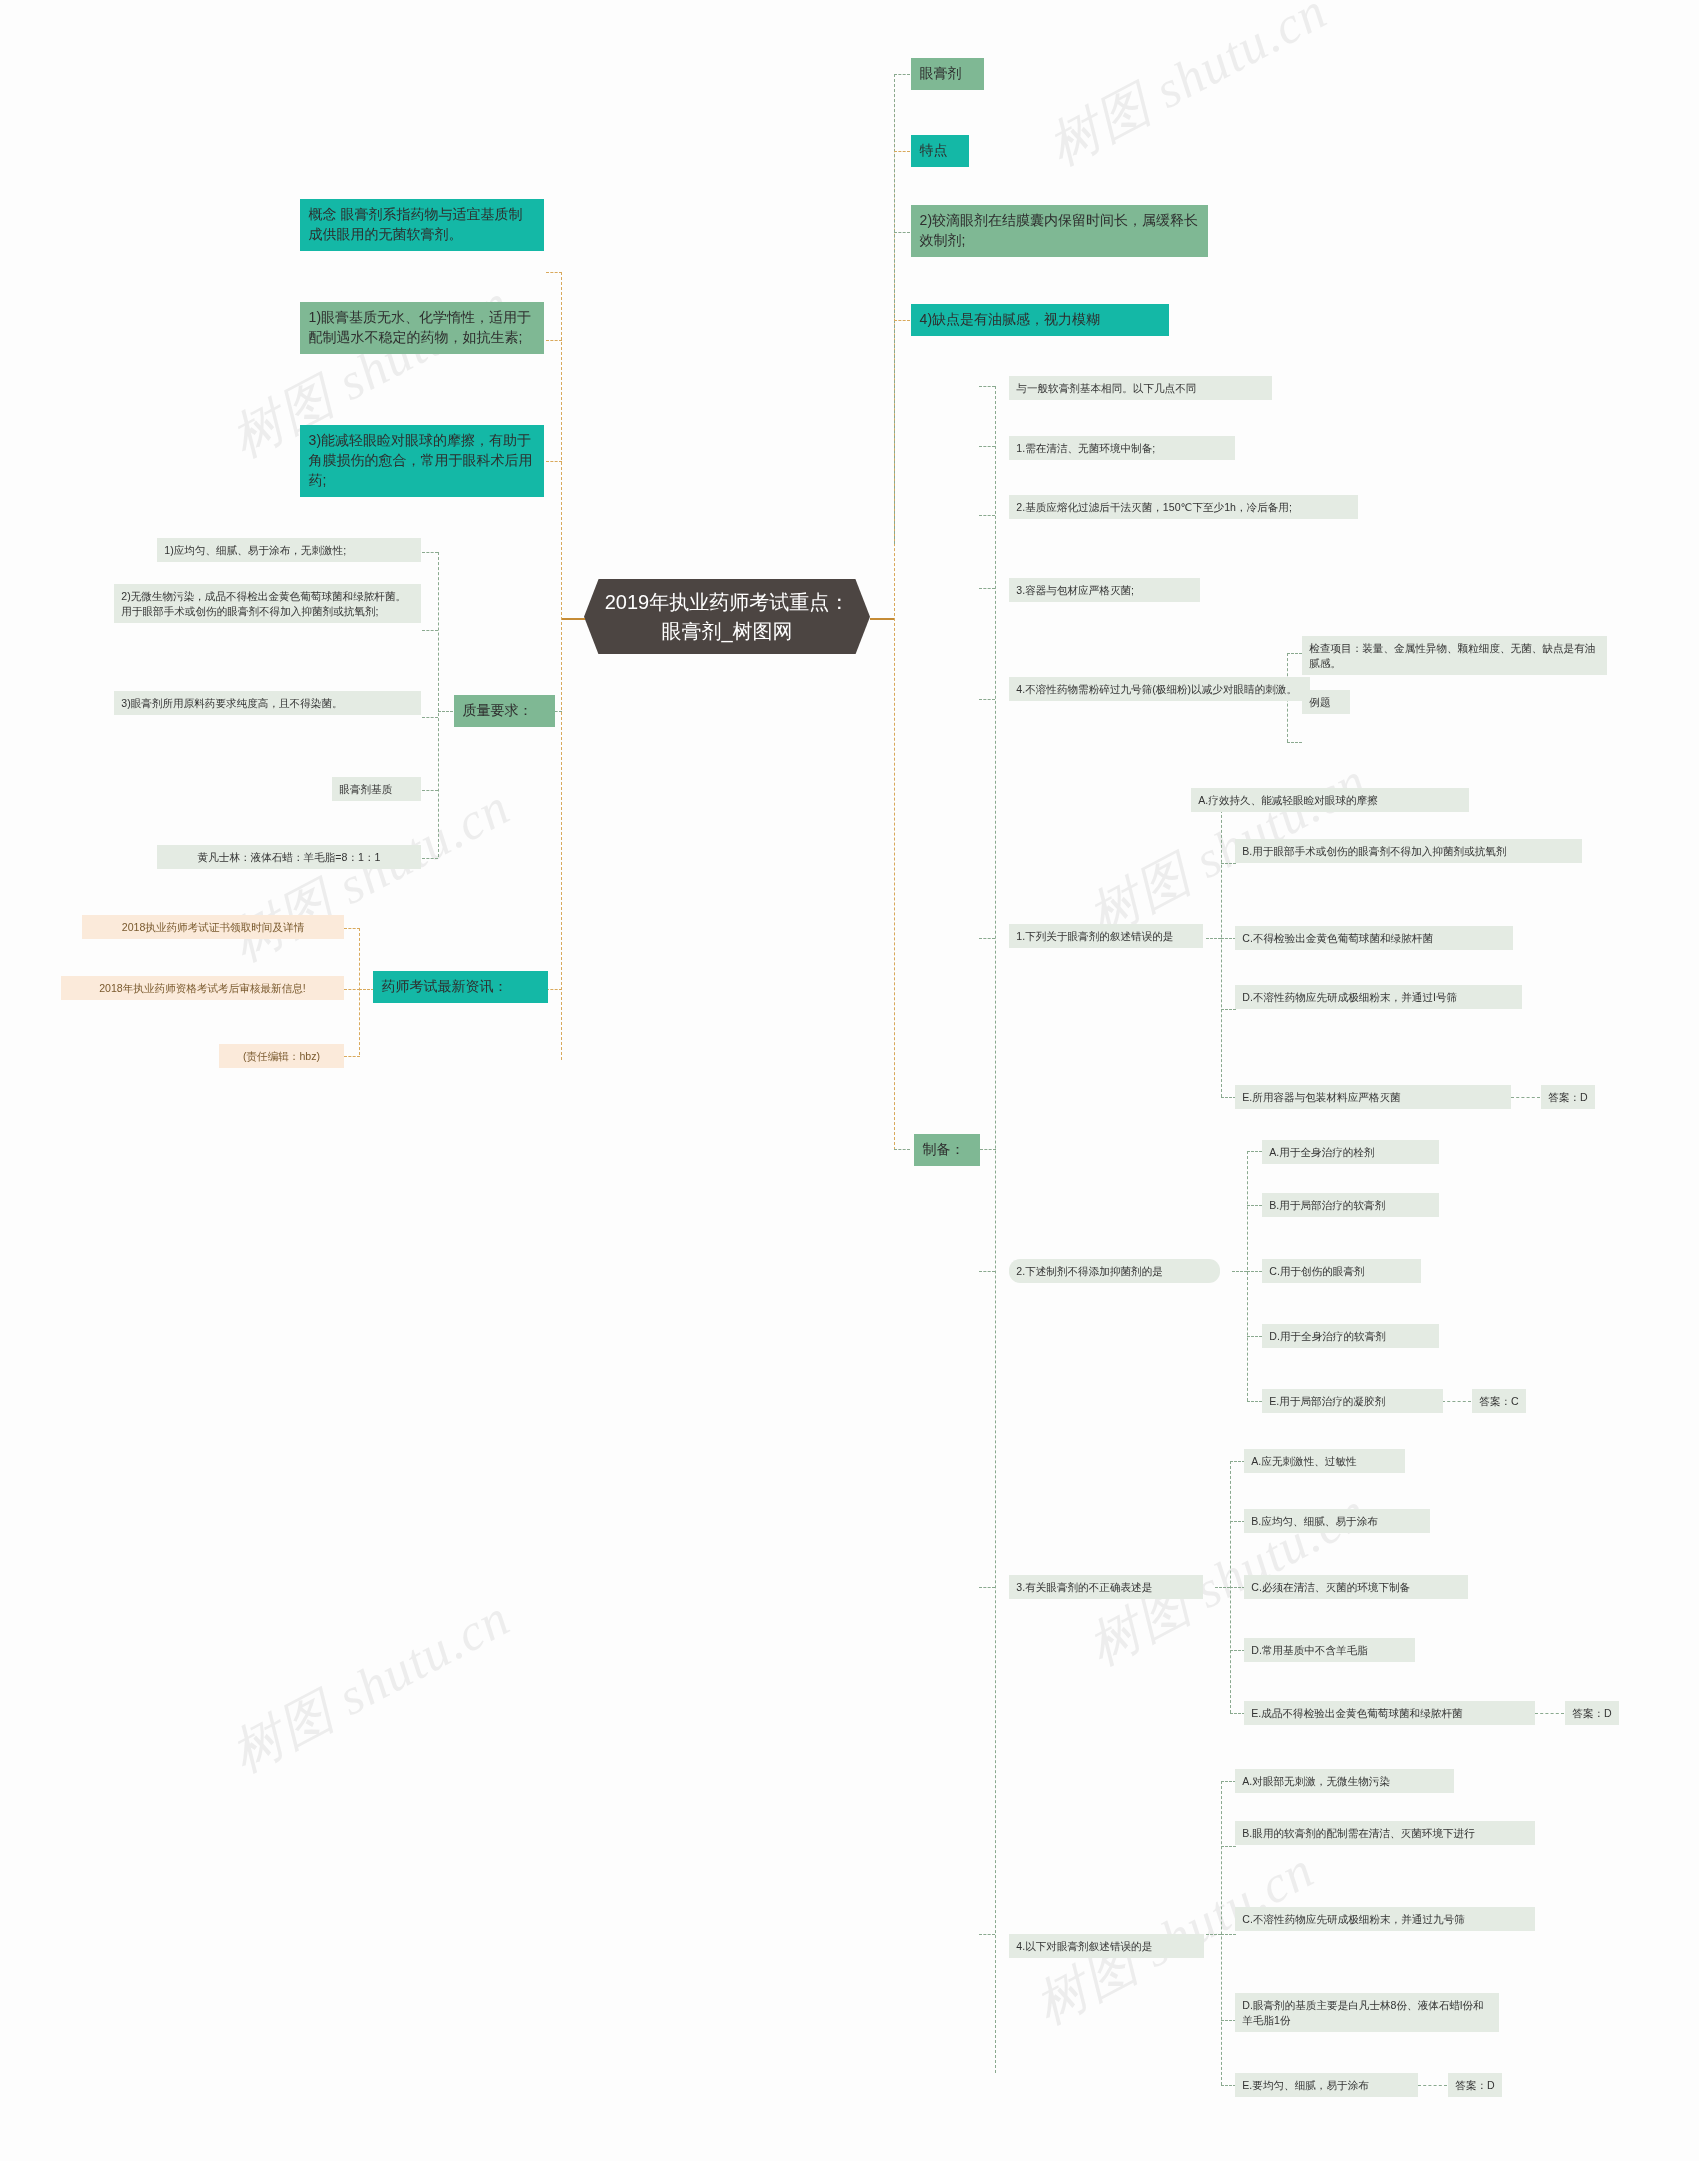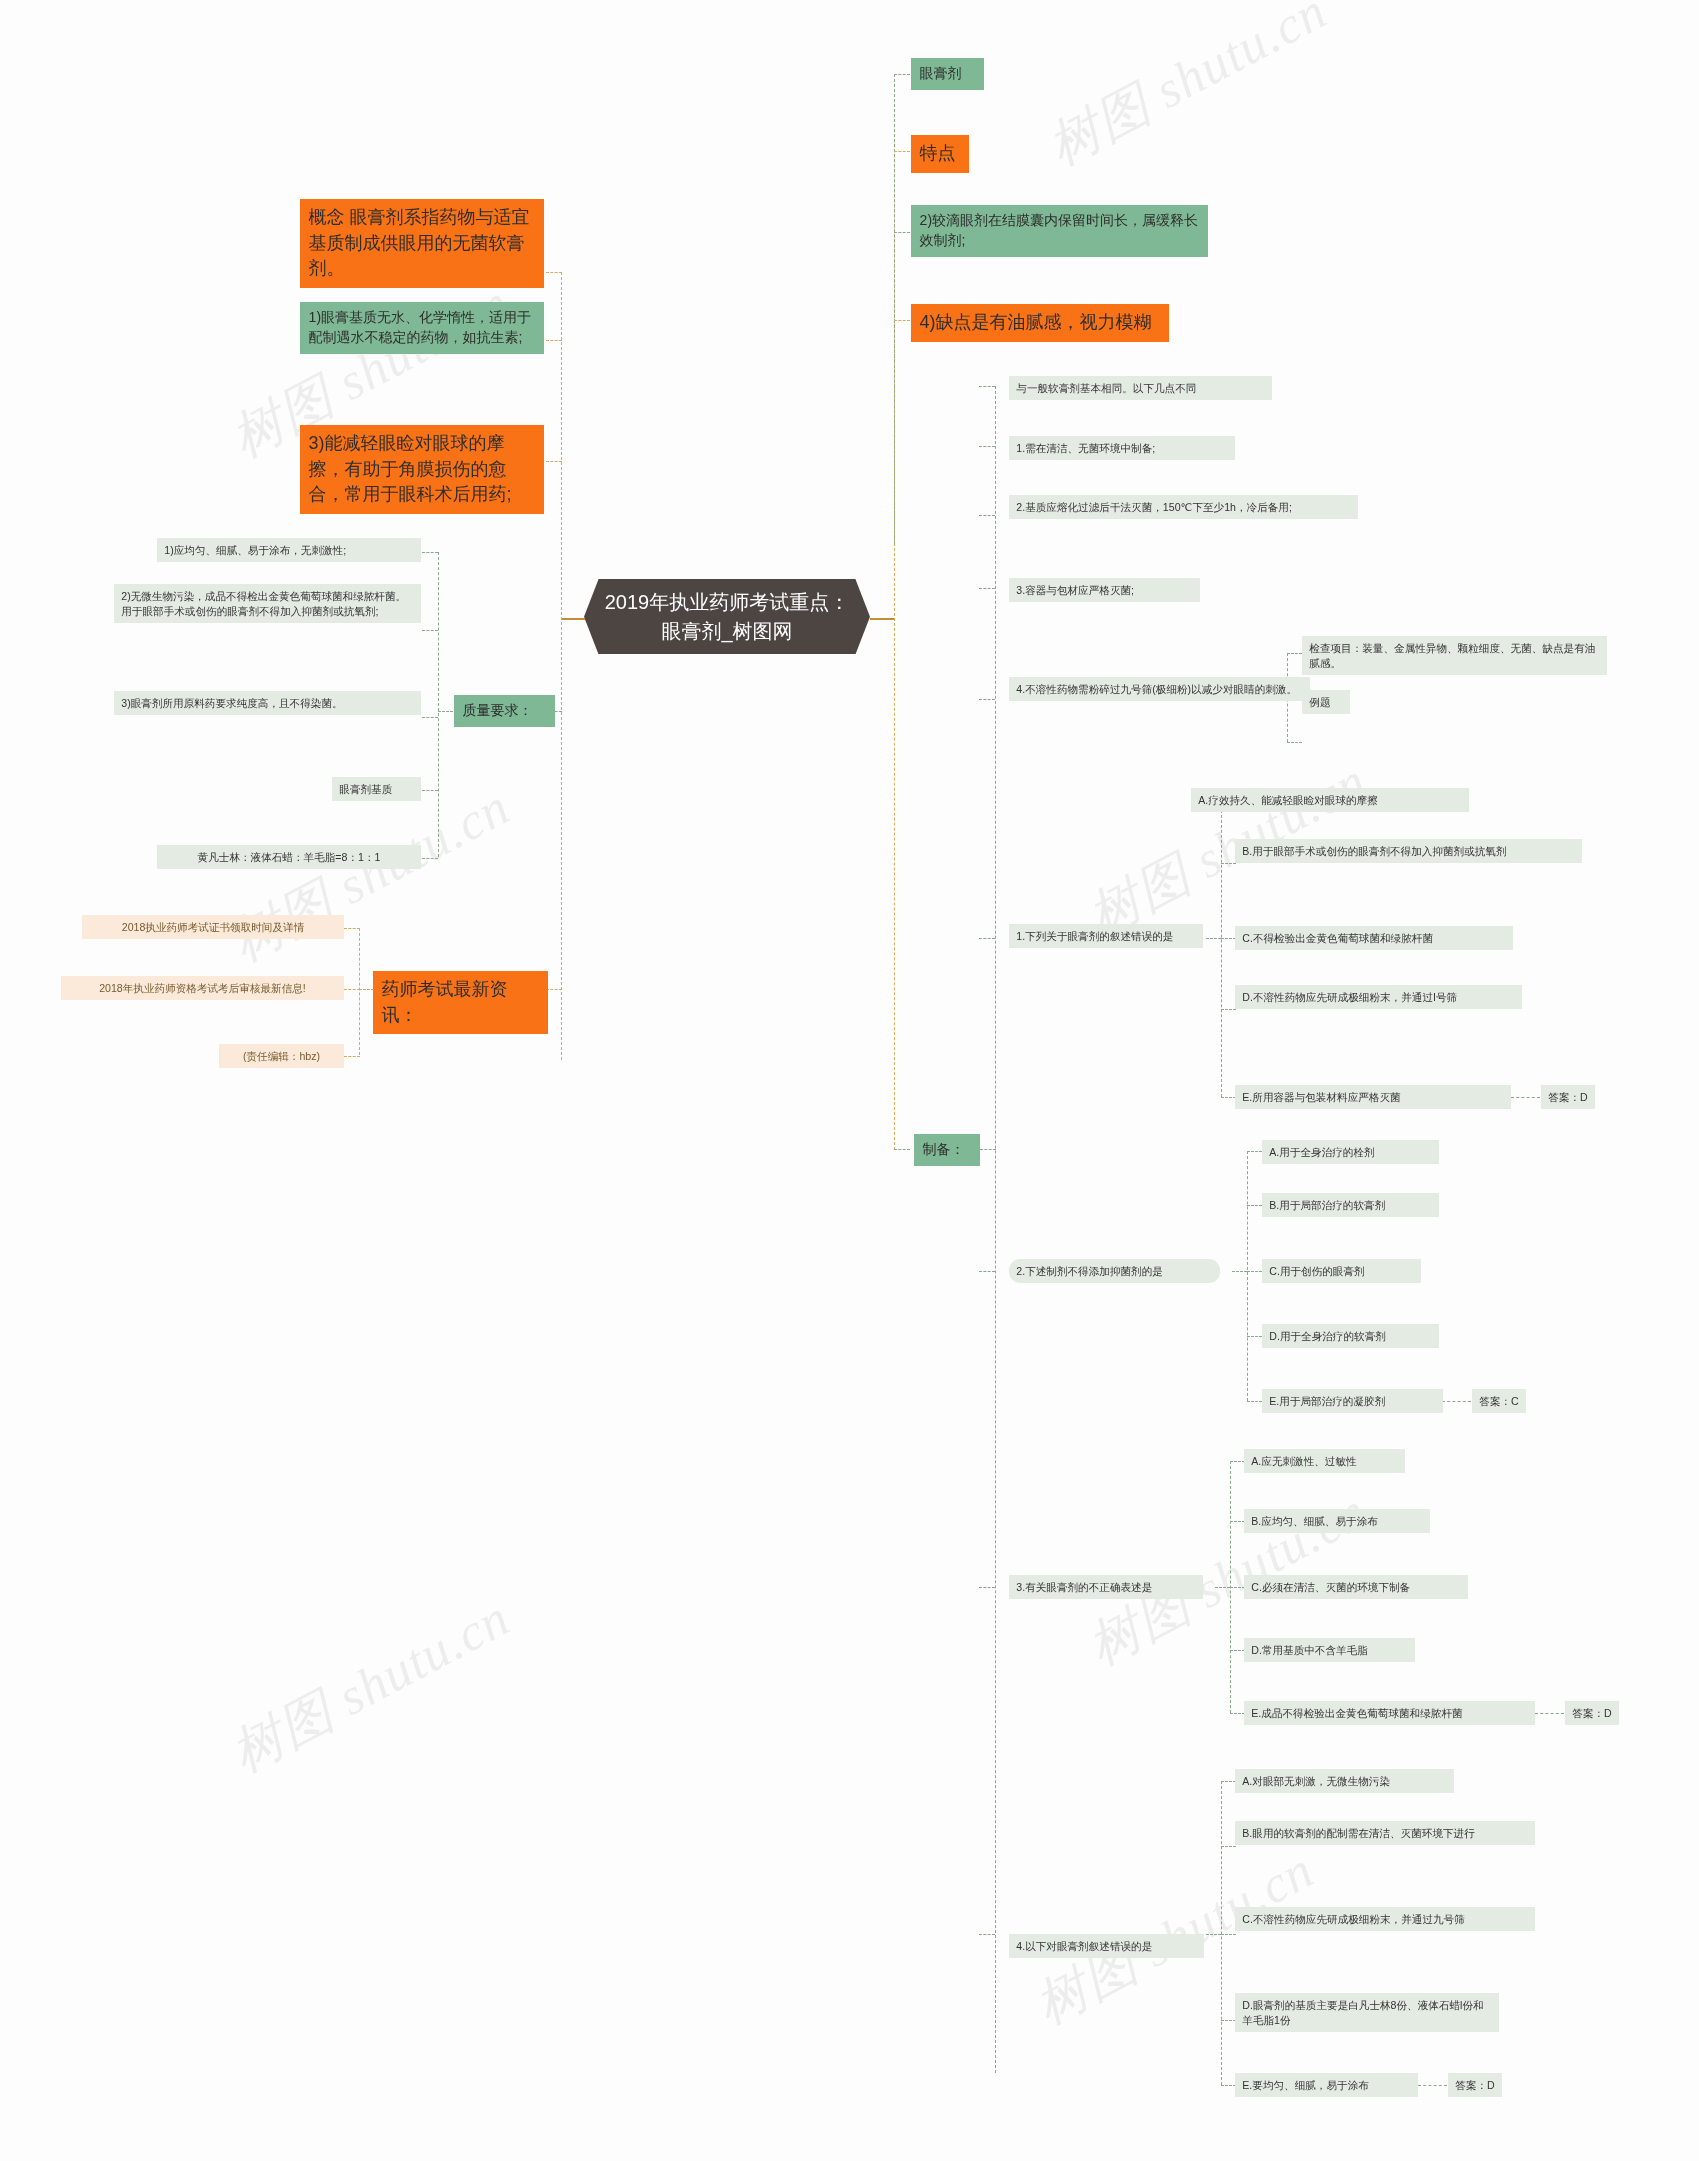--- a/index.html
+++ b/index.html
@@ -50,23 +50,23 @@
     padding: 9.3px 17.3px;
     clip-path: polygon(14.6px 0, calc(100% - 14.6px) 0, 100% 50%, calc(100% - 14.6px) 100%, 14.6px 100%, 0 50%);
   }
   .n-green {
     background: #7fb894;
     color: #2e2e2e;
     font-size: 14px;
     padding: 6px 8.6px;
   }
   .n-orange {
-    background: #f97316;
+    background: #14b8a6;
     color: #2e2e2e;
-    font-size: 18px;
+    font-size: 14px;
     padding: 6px 8.6px;
   }
   .n-lgreen {
     background: #e4ebe3;
     color: #333333;
     font-size: 10.6px;
     padding: 4.6px 7.3px;
   }
   .n-lorange {
     background: #fbeada;

